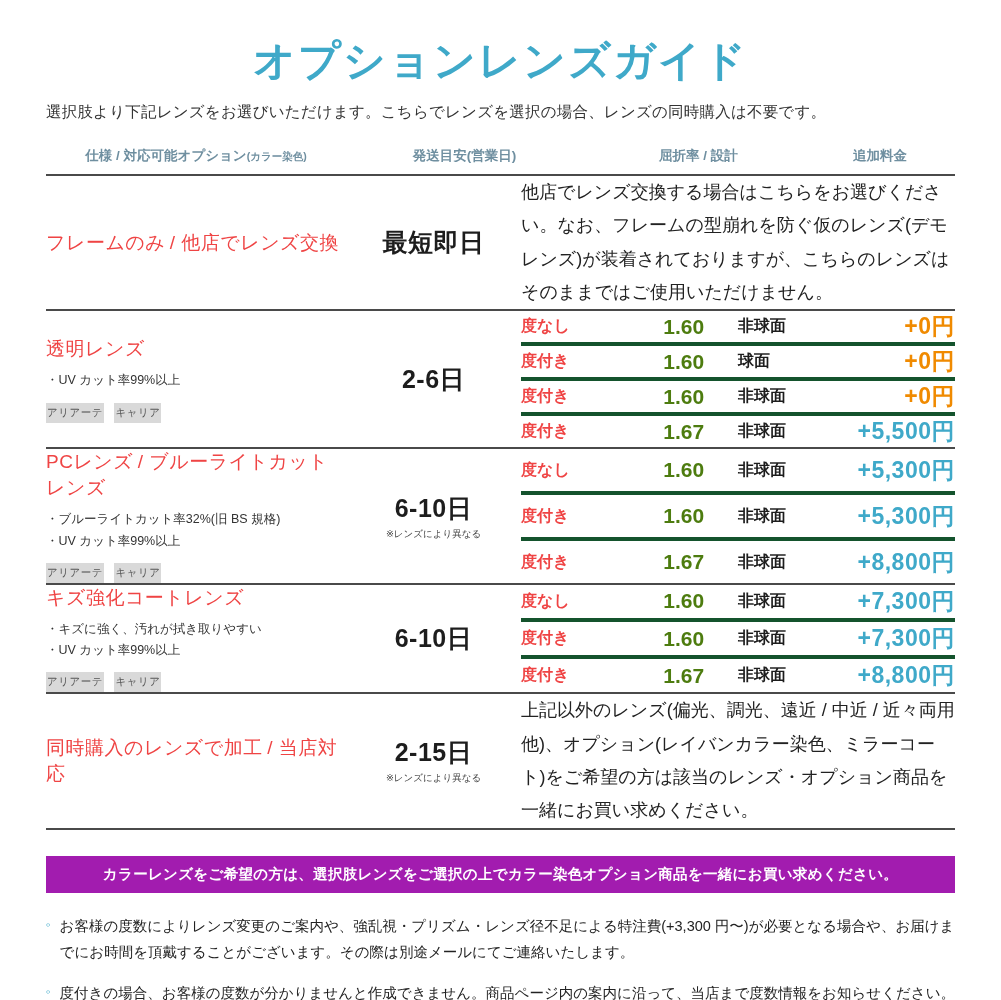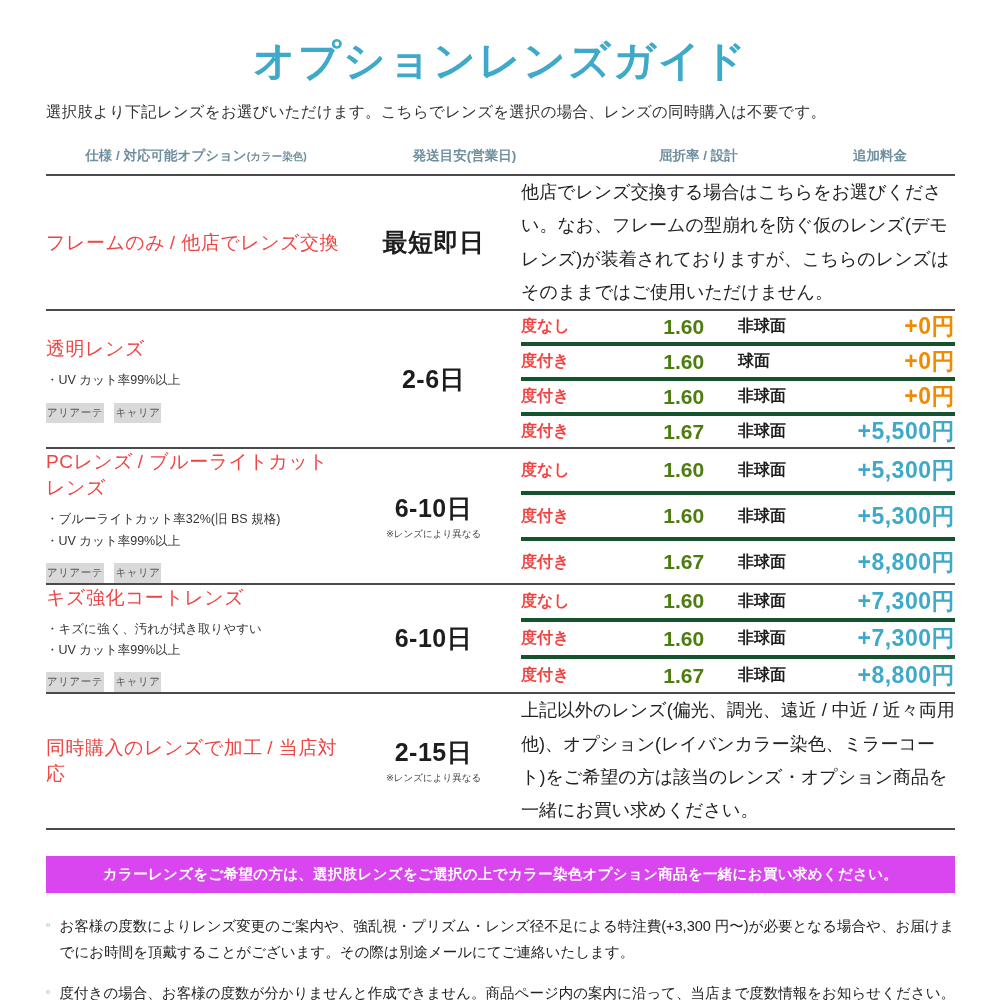--- a/index.html
+++ b/index.html
@@ -133,21 +133,21 @@
   .note-cell {
     font-size: 18px;
     line-height: 1.85;
     color: #222;
     padding: 16px 60px 16px 6px;
   }
 
   
   .banner {
     margin-top: 26px;
-    background: #d946ef;
+    background: #a21caf;
     color: #ffffff;
     text-align: center;
     font-size: 14.5px;
     font-weight: bold;
     padding: 9px 0;
     letter-spacing: 0.3px;
   }
 
   
   .notes { margin-top: 20px; }

